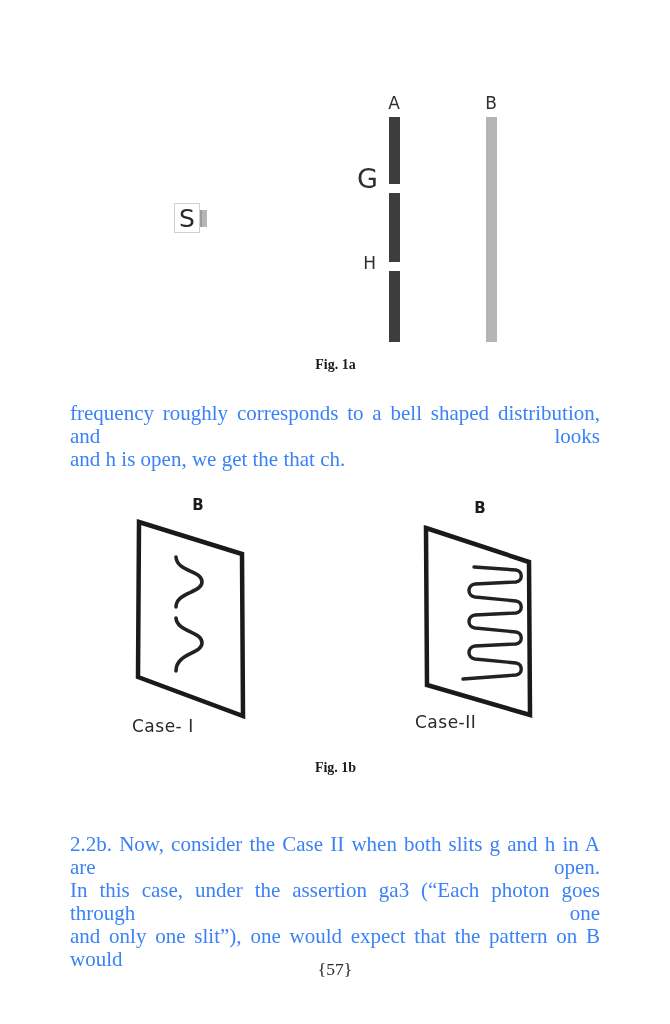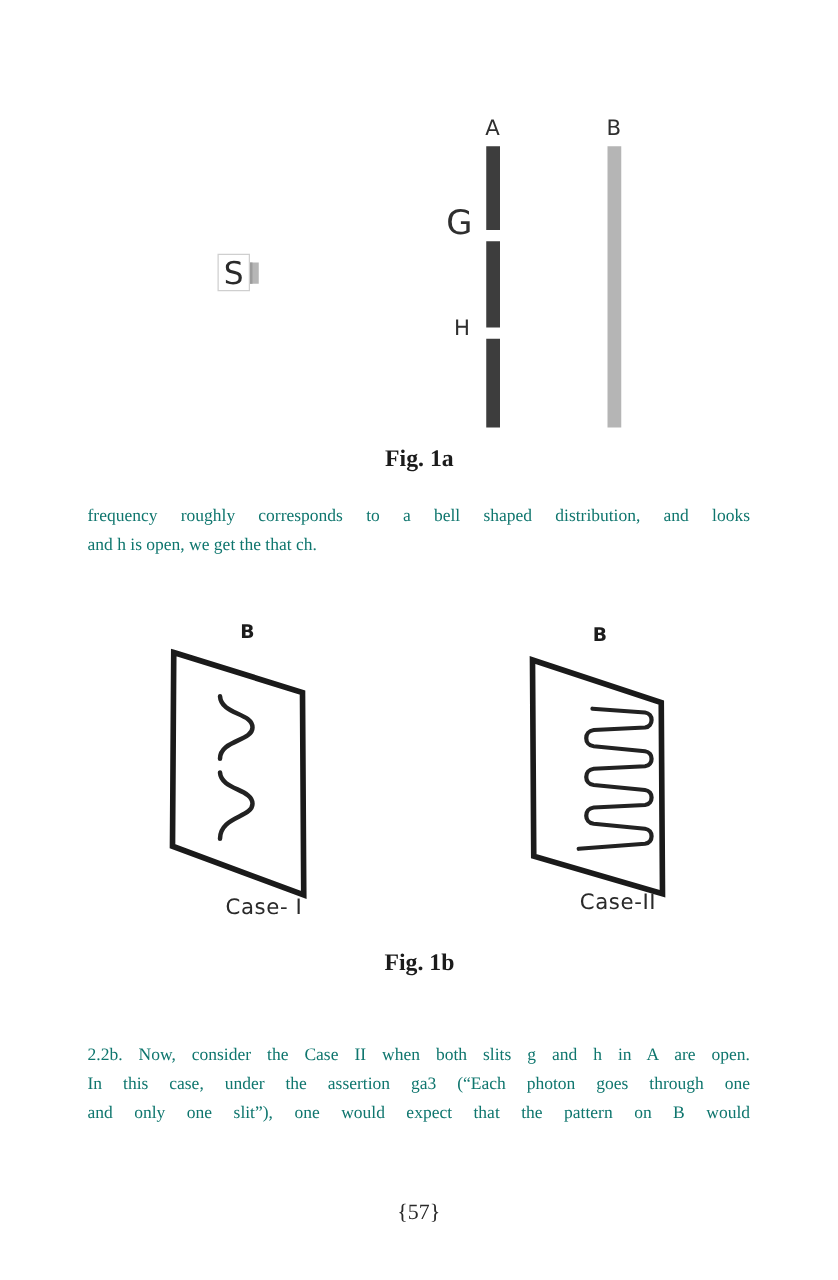--- a/index.html
+++ b/index.html
@@ -19,34 +19,34 @@
     border:1px solid #cfcfcf;display:flex;align-items:center;justify-content:center;
     font-family:"DejaVu Sans", sans-serif;font-size:25px;color:#2a2a2a;
     box-sizing:border-box;background:#fff;
   }
   .s-tab{
     position:absolute;left:200px;top:210px;width:7px;height:17px;
     background:#b6b6b6;border-left:2px solid #9c9c9c;box-sizing:border-box;
   }
   .fig-caption{
     position:absolute;left:70px;width:531px;text-align:center;
-    font-weight:bold;font-size:19px;color:#1b1b1b;
+    font-weight:bold;font-size:14px;color:#1b1b1b;
   }
   
-  .para{position:absolute;left:70px;width:530px;font-size:14px;color:#0f766e;}
+  .para{position:absolute;left:70px;width:530px;font-size:21px;color:#3b82f6;}
   .tline{line-height:23px;white-space:normal;}
   .jl{text-align:justify;text-align-last:justify;}
   
   .fig1b-svg{position:absolute;left:0;top:0;}
   .case-b-label{
     position:absolute;width:20px;text-align:center;
     font-family:"DejaVu Sans", sans-serif;font-weight:bold;font-size:15px;color:#1c1c1c;
   }
   .case-caption{
-    position:absolute;width:110px;text-align:right;
+    position:absolute;width:110px;text-align:left;
     font-family:"DejaVu Sans", sans-serif;font-size:17px;color:#2a2a2a;letter-spacing:0.5px;
   }
   .page-number{
     position:absolute;left:0;right:0;top:959px;text-align:center;
     font-size:17.5px;color:#2a2a2a;
   }
 </style>
 </head>
 <body>
 

